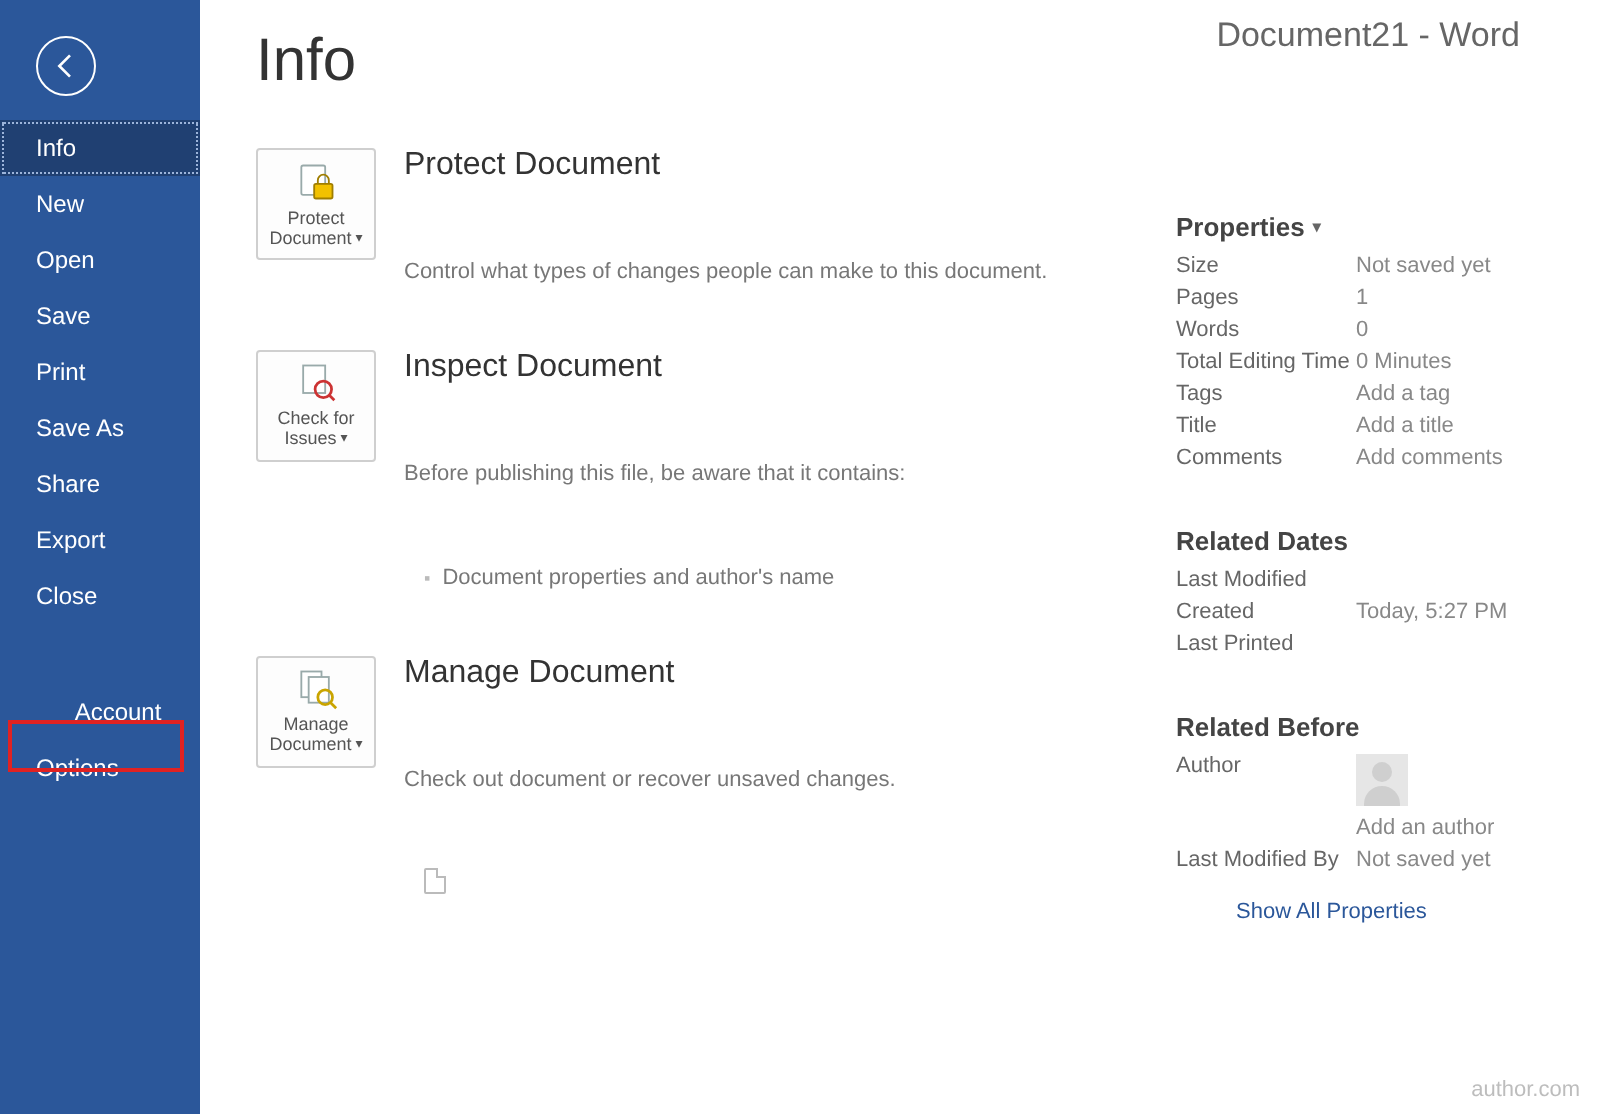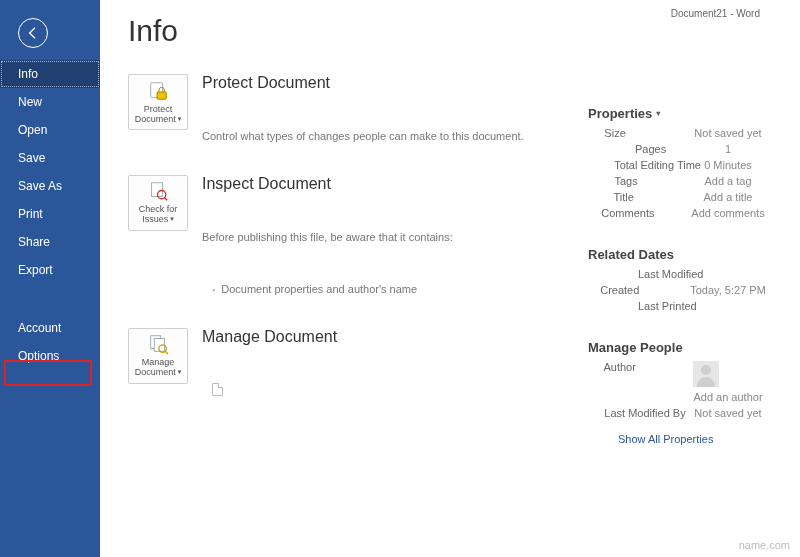--- a/index.html
+++ b/index.html
@@ -16,33 +16,33 @@
     margin-left: 18px; margin-bottom: 12px; display: flex; align-items: center;
     justify-content: center; cursor: pointer;
   }
   .back-circle svg { width: 16px; height: 16px; }
   .nav { list-style: none; }
   .nav li {
     padding: 7px 0 7px 18px; font-size: 12px; cursor: pointer;
     color: #fff;
   }
   .nav li.selected { background: #204072; outline: 1px dotted #9cb4da; outline-offset: -2px; }
-  .nav li.gap { margin-top: 30px; }
+  .nav li.gap { margin-top: 30px; text-align: center; }
   .options-highlight {
     position: absolute; left: 4px; top: 360px; width: 88px; height: 26px;
     border: 2.5px solid #e02222; pointer-events: none;
   }
 
   
   .main {
     flex: 1; height: 557px; position: relative; padding: 14px 0 0 28px;
     color: #444;
   }
   .title-top {
-    position: absolute; top: 8px; right: 40px; font-size: 10px; color: #666;
+    position: absolute; top: 8px; right: 40px; font-size: 17px; color: #666;
   }
   .page-title {
     font-size: 30px; font-weight: 300; color: #333; margin-bottom: 26px;
     font-family: "Segoe UI Light", "Segoe UI", Arial, sans-serif;
   }
 
   .row { display: flex; align-items: flex-start; margin-bottom: 30px; }
   .tile {
     width: 60px; height: 56px; border: 1px solid #cfcfcf; background: #fdfdfd;
     border-radius: 2px; display: flex; flex-direction: column; align-items: center;
@@ -64,21 +64,21 @@
   
   .props {
     position: absolute; right: 22px; top: 106px; width: 190px; font-size: 11px;
     color: #555;
   }
   .props h3 {
     font-size: 13px; font-weight: 700; color: #444; margin: 0 0 6px 0;
     display: flex; align-items: center;
   }
   .props h3 .drop { font-size: 8px; margin-left: 4px; color: #666; }
-  .kv { display: flex; margin-bottom: 4px; justify-content: center; }
+  .kv { display: flex; margin-bottom: 4px; }
   .kv .k { width: 90px; color: #666; }
   .kv .v { color: #888; }
   .section { margin-top: 28px; }
   .link { color: #2b579a; cursor: pointer; margin-top: 10px; display: inline-block; margin-left: 30px; }
   .avatar {
     width: 26px; height: 26px; background: #e6e6e6; display: inline-block;
     position: relative; margin-bottom: 2px;
   }
   .avatar::before { content:""; position:absolute; left:8px; top:4px; width:10px; height:10px;
     background:#cfcfcf; border-radius:50%; }
@@ -97,24 +97,25 @@
   <div class="back-circle">
     <svg viewBox="0 0 24 24" fill="none" stroke="#fff" stroke-width="2">
       <path d="M15 4 L7 12 L15 20"></path>
     </svg>
   </div>
   <ul class="nav">
     <li class="selected">Info</li>
     <li>New</li>
     <li>Open</li>
     <li>Save</li>
+    <li>Print</li>
     <li>Save As</li>
-    <li>Print</li>
     <li>Share</li>
     <li>Export</li>
+    <li>Close</li>
     <li class="gap">Account</li>
     <li>Options</li>
   </ul>
 </nav>
 <div class="options-highlight"></div>
 
 <main class="main">
   <div class="title-top">Document21  -  Word</div>
   <h1 class="page-title">Info</h1>
 
@@ -154,38 +155,43 @@
       <svg viewBox="0 0 24 24">
         <rect x="4" y="3" width="11" height="14" fill="#fff" stroke="#9aa"></rect>
         <rect x="8" y="6" width="11" height="14" fill="#fff" stroke="#9aa"></rect>
         <circle cx="17" cy="17" r="4" fill="none" stroke="#c9a400" stroke-width="1.5"></circle>
         <line x1="20" y1="20" x2="23" y2="23" stroke="#c9a400" stroke-width="1.5"></line>
       </svg>
       <span><span>Manage Document</span><span class="drop">▾</span></span>
     </div>
     <div class="rowtext">
       <h2>Manage Document</h2>
+      <p>Check out document or recover unsaved changes.</p>
       <p><span class="docicon"></span></p>
     </div>
   </div>
 
   <aside class="props">
     <h3>
         <span>Properties</span>
         <span class="drop">▾</span>
       </h3>
     <div class="kv">
         <span class="k">Size</span>
         <span class="v">Not saved yet</span>
       </div>
     <div class="kv">
         <span class="k">Pages</span>
         <span class="v">1</span>
       </div>
     <div class="kv">
+        <span class="k">Words</span>
+        <span class="v">0</span>
+      </div>
+    <div class="kv">
         <span class="k">Total Editing Time</span>
         <span class="v">0 Minutes</span>
       </div>
     <div class="kv">
         <span class="k">Tags</span>
         <span class="v">Add a tag</span>
       </div>
     <div class="kv">
         <span class="k">Title</span>
         <span class="v">Add a title</span>
@@ -205,31 +211,31 @@
           <span class="k">Created</span>
           <span class="v">Today, 5:27 PM</span>
         </div>
       <div class="kv">
           <span class="k">Last Printed</span>
           <span class="v"></span>
         </div>
     </div>
 
     <div class="section">
-      <h3>Manage People</h3>
+      <h3>Related Before</h3>
       <div class="kv">
         <span class="k">Author</span>
         <span class="v">
           <span class="avatar"></span><br>
           <span>Add an author</span>
         </span>
       </div>
       <div class="kv">
           <span class="k">Last Modified By</span>
           <span class="v">Not saved yet</span>
         </div>
     </div>
 
     <span class="link">Show All Properties</span>
   </aside>
 
-  <div class="watermark">name.com</div>
+  <div class="watermark">author.com</div>
 </main>
 
 </body></html>

